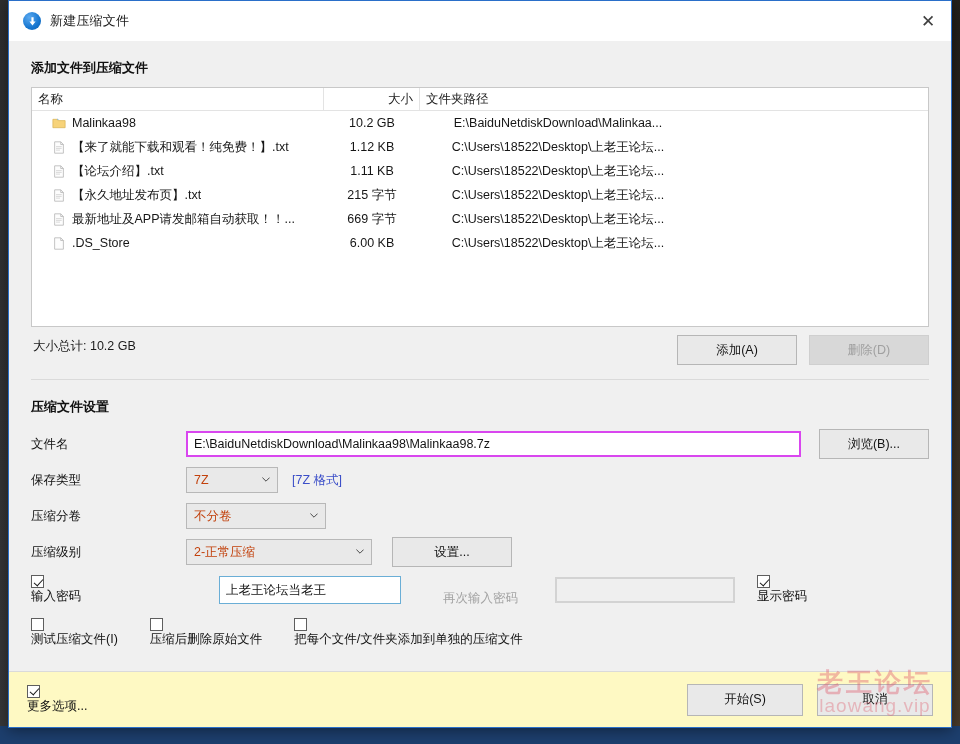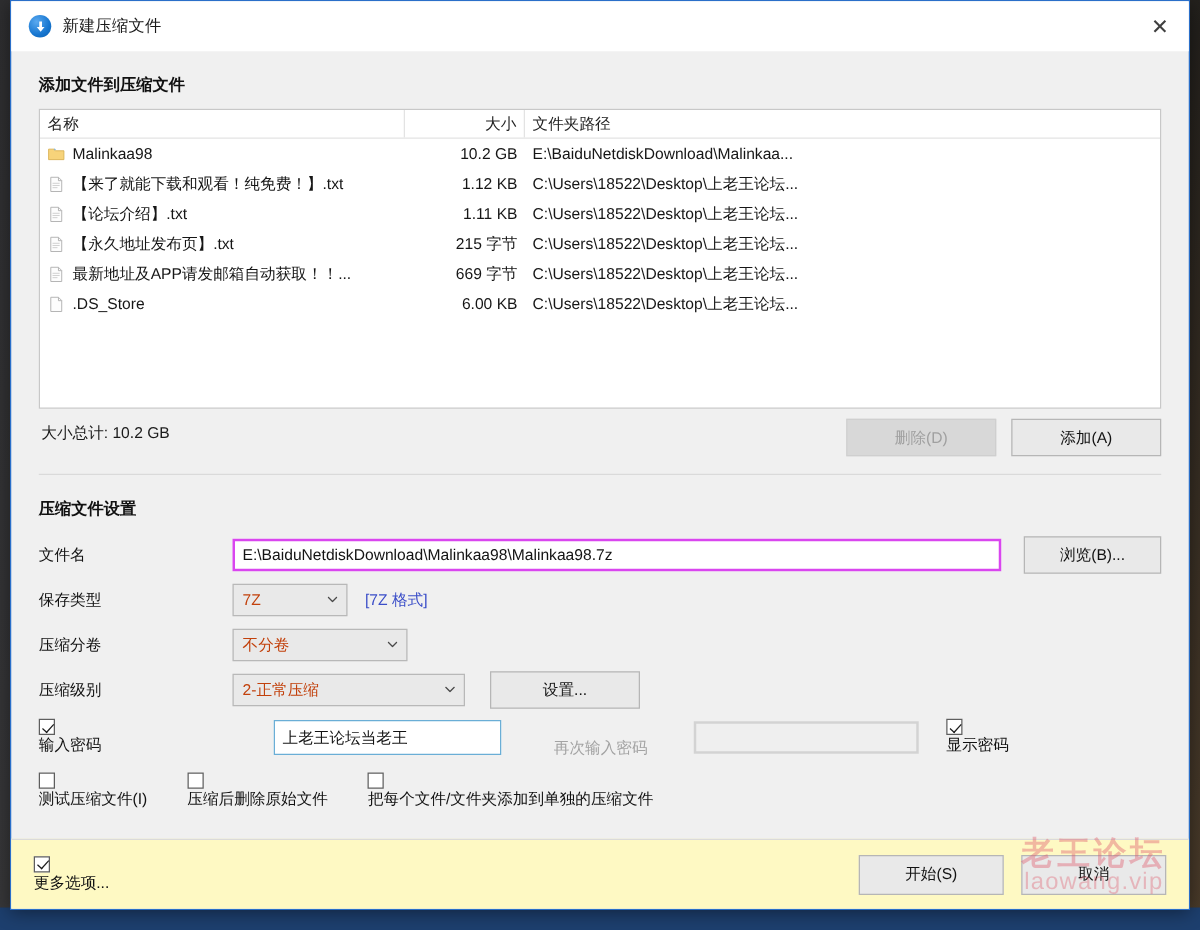--- a/index.html
+++ b/index.html
@@ -113,22 +113,22 @@
   .col-name  { width: 292px; border-right: 1px solid #e3e3e3; }
   .col-size  { width: 96px;  border-right: 1px solid #e3e3e3; text-align: right; }
   .col-path  { width: 276px; }
   .fl-row {
     display: flex;
     height: 24px;
     align-items: center;
     font-size: 12.5px;
     color: #161616;
   }
-  .fl-row .col { padding: 0 6px; box-sizing: border-box; height: 24px; line-height: 24px;
-                 white-space: nowrap; overflow: hidden; }
+  .fl-row .col { padding: 0 20px; box-sizing: border-box; height: 24px; line-height: 24px;
+                 white-space: nowrap; overflow: hidden; text-align: center; }
   .fl-row .col-name { display: flex; align-items: center; border-right: none; }
   .fl-row .col-size { border-right: none; }
   .nm { overflow: hidden; text-overflow: ellipsis; white-space: nowrap; }
   .ficon { width: 14px; height: 15px; margin-right: 6px; flex: none; }
 
   .size-total {
     font-size: 12.5px;
     color: #1a1a1a;
     padding: 11px 0 0 2px;
   }
@@ -402,22 +402,22 @@
           <span class="nm">.DS_Store</span>
         </div>
         <div class="col col-size">6.00 KB</div>
         <div class="col col-path">C:\Users\18522\Desktop\上老王论坛...</div>
       </div>
     </div>
 
     <div class="size-total">大小总计: 10.2 GB</div>
 
     <div class="row-buttons">
+      <button class="winbtn">添加(A)</button>
       <button class="winbtn" disabled="">删除(D)</button>
-      <button class="winbtn">添加(A)</button>
     </div>
 
     <hr class="sep">
 
     <div class="section-head">压缩文件设置</div>
 
     <div class="form-row">
       <div class="lbl">文件名</div>
       <input class="txt" style="width: 620px;" value="E:\BaiduNetdiskDownload\Malinkaa98\Malinkaa98.7z">
       <div style="width:18px"></div>

